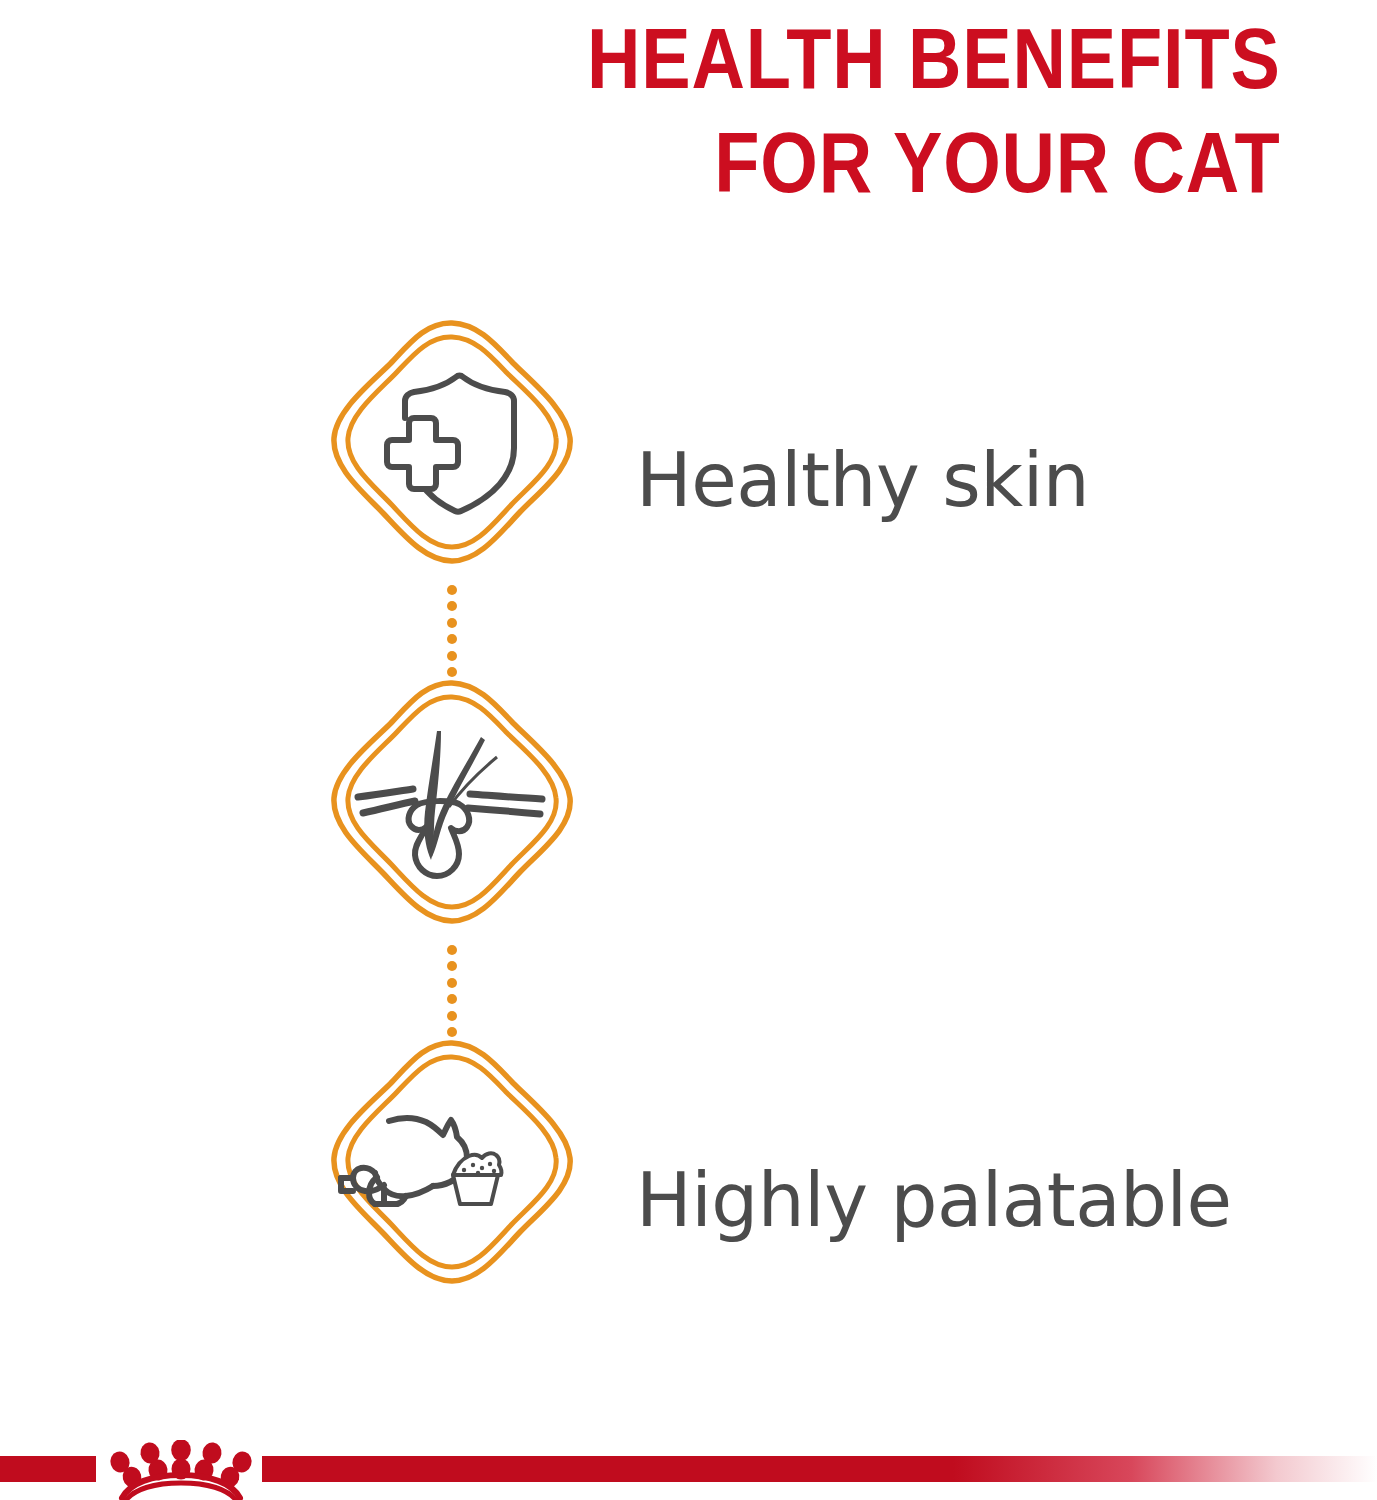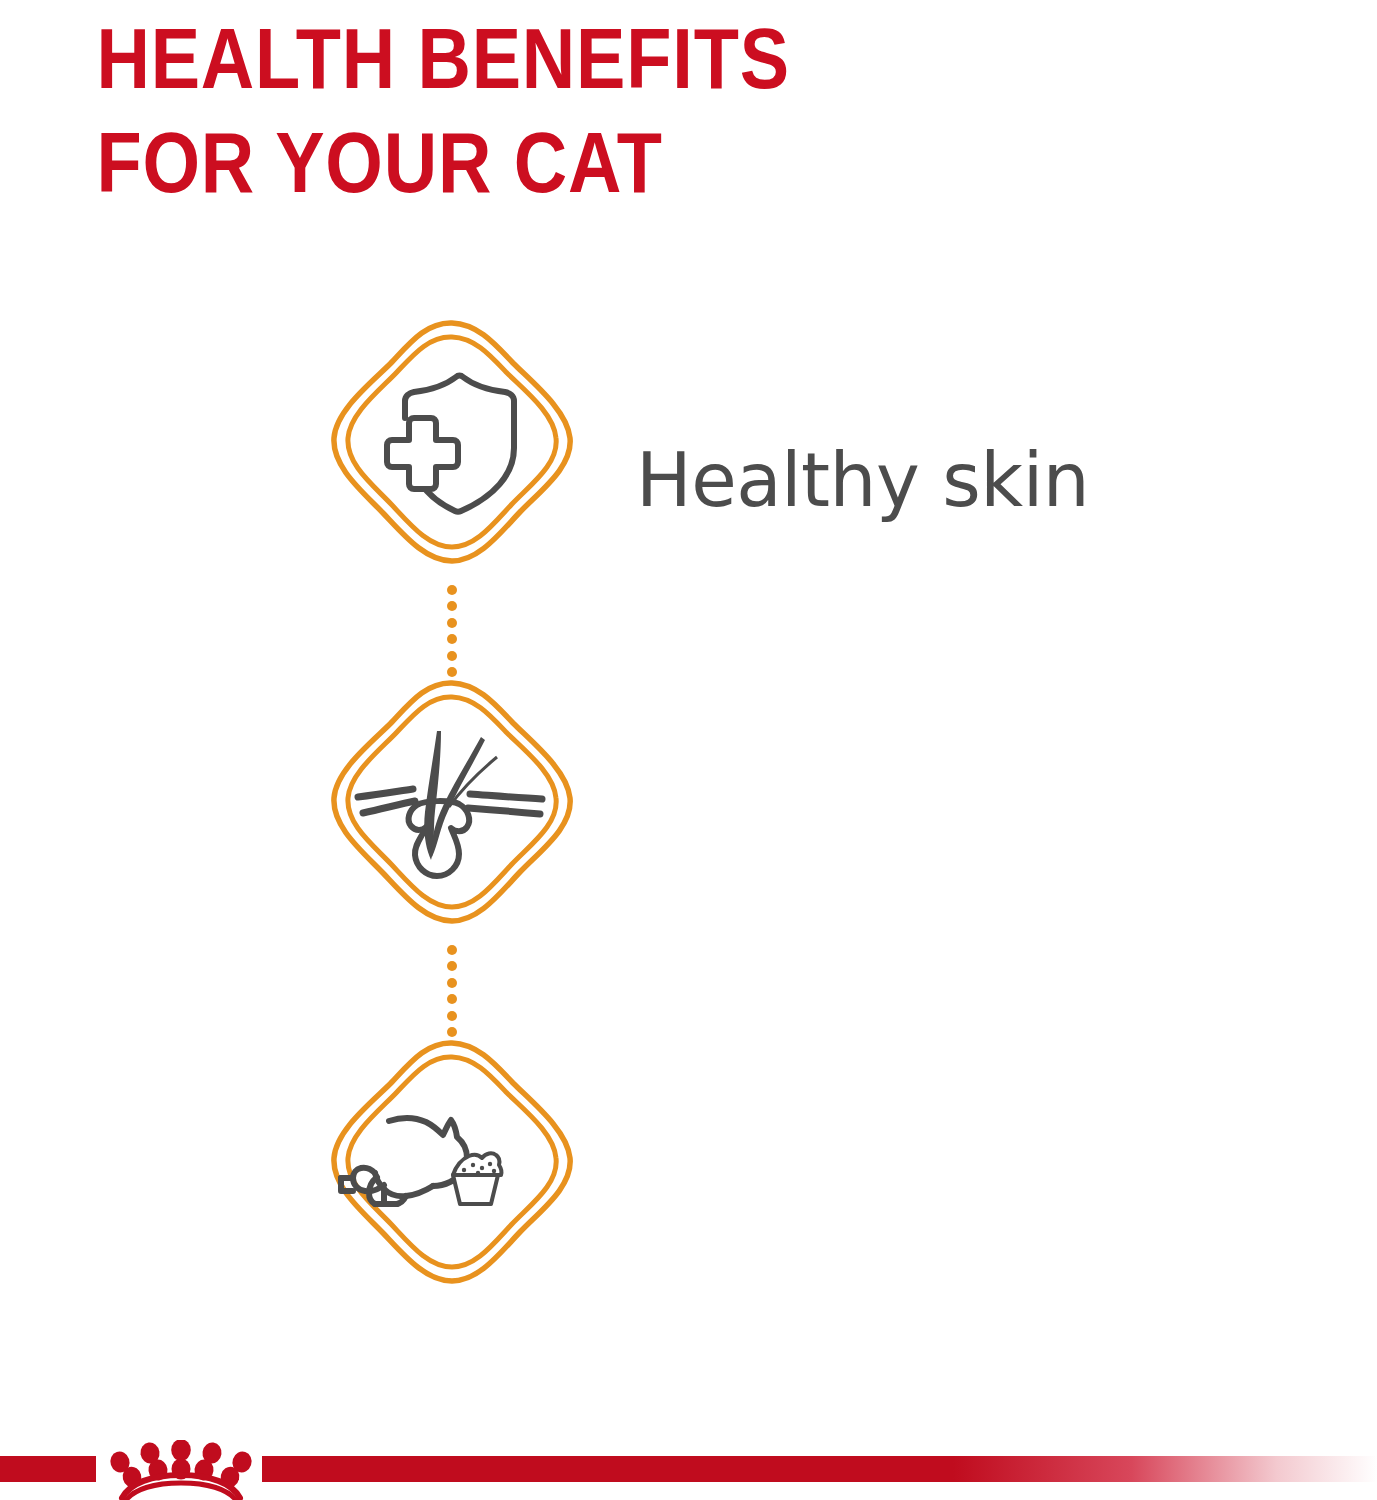--- a/index.html
+++ b/index.html
@@ -15,21 +15,21 @@
     font-family: "Liberation Sans", sans-serif;
     -webkit-font-smoothing: antialiased;
   }
 
   
   #headline {
     position: absolute;
     left: 0;
     top: 0;
     width: 1377px;
-    text-align: left;
+    text-align: right;
     padding-top: 6px;
     box-sizing: border-box;
   }
   .headline-line {
     display: block;
     color: #CC0E20;
     font-family: "Liberation Sans Narrow", "Liberation Sans", sans-serif;
     font-weight: bold;
     font-size: 86px;
     line-height: 104px;
@@ -287,20 +287,21 @@
             <circle cx="137" cy="133" r="2.2"></circle>
             <circle cx="146" cy="128" r="2.2"></circle>
             <circle cx="155" cy="131" r="2.2"></circle>
             <circle cx="163" cy="127" r="2.2"></circle>
             <circle cx="151" cy="136" r="2.2"></circle>
             <circle cx="167" cy="134" r="2.2"></circle>
           </g>
         </g>
       </svg>
     </div>
+    <div class="benefit-label">Highly palatable</div>
   </div>
 
 </div>
 
 <div id="footer">
   <div id="footer-bar-left"></div>
   <div id="footer-bar-right"></div>
   <div id="crown">
     <svg viewBox="0 0 170 60" xmlns="http://www.w3.org/2000/svg">
       <g fill="#C00C1E">

